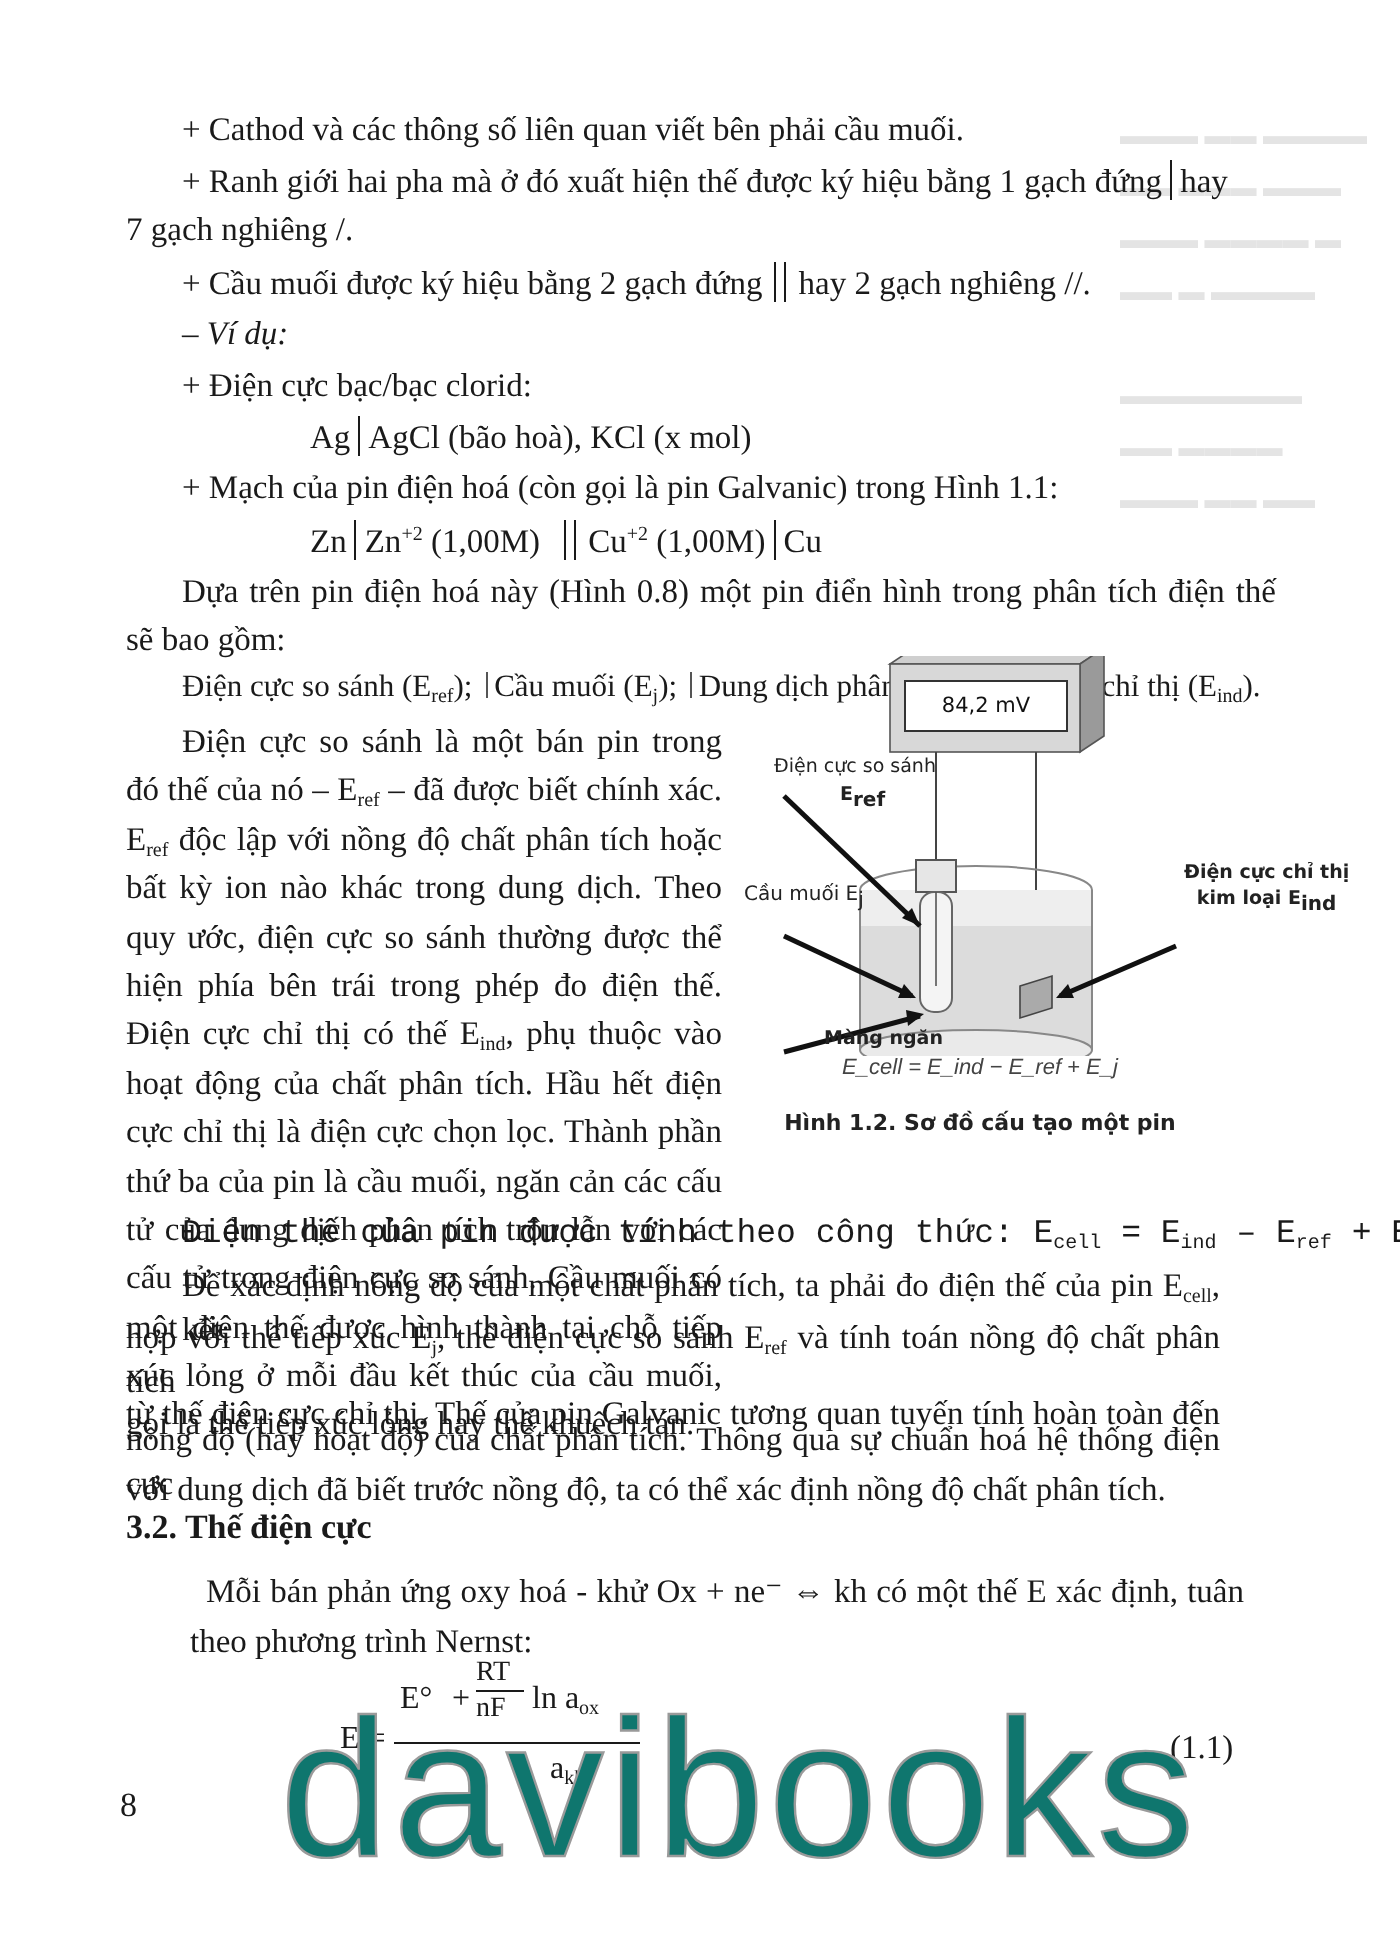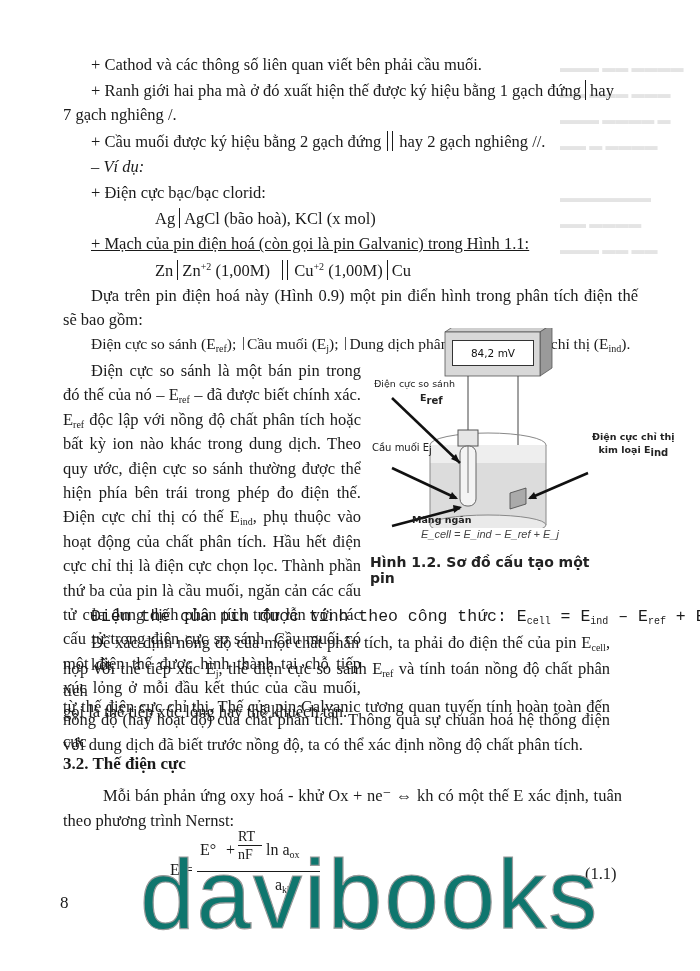--- a/index.html
+++ b/index.html
@@ -25,21 +25,21 @@
   sub { font-size: 10px; vertical-align: -3px; line-height: 0; }
   sup { font-size: 10px; vertical-align: 6px; line-height: 0; }
   .italic { font-style: italic; }
   .h3 { position: absolute; left: 63px; top: 739px; font-size: 17px; font-weight: bold; }
   .col { position: absolute; left: 63px; width: 298px; }
   .col .line { position: static; display: block; text-align: justify; text-align-last: justify; white-space: normal; height: 24.4px; line-height: 24.4px; }
   .col .line.last { text-align-last: left; }
   .figure { position: absolute; left: 370px; top: 328px; width: 240px; height: 270px; }
   .fig-label { position: absolute; font-family: "DejaVu Sans", sans-serif; font-size: 9.5px; color: #222; white-space: nowrap; }
   .fig-label.bold { font-weight: bold; padding-left: 32px; }
-  .fig-caption { position: absolute; left: 0; width: 240px; font-family: "DejaVu Sans", sans-serif; font-size: 14px; font-weight: bold; line-height: 16px; color: #222; }
+  .fig-caption { position: absolute; left: 0; width: 240px; text-align: center; font-family: "DejaVu Sans", sans-serif; font-size: 11px; font-weight: bold; line-height: 16px; color: #222; }
   .fig-eq { position: absolute; left: 0; width: 240px; top: 200px; text-align: center; font-family: Liberation Sans, sans-serif; font-style: italic; font-size: 11px; color: #444; }
   .meter { position: absolute; left: 83px; top: 8px; width: 70px; height: 28px; border: 1.5px solid #333; background: #fff; font-family: "DejaVu Sans", sans-serif; font-size: 10.5px; text-align: center; line-height: 28px; color: #111; }
   .watermark {
     position: absolute; left: 140px; top: 845px; font-family: "Liberation Sans", sans-serif;
     font-size: 98px; letter-spacing: 2px; color: #0f766e;
     -webkit-text-stroke: 1.2px #9a9a9a; line-height: 1;
   }
   .watermark-sub {
     position: absolute; left: 258px; top: 925px; font-family: "Liberation Sans", sans-serif;
     font-size: 32px; color: #ffffff; -webkit-text-stroke: 1px #8d8d8d; letter-spacing: 3px;
@@ -61,30 +61,30 @@
   </div>
   <div class="line lm" style="top:104px;">7 gạch nghiêng /.</div>
   <div class="line indent" style="top:131px;">
     <span>+ Cầu muối được ký hiệu bằng 2 gạch đứng</span><span style="margin-left:6px" class="dbar"></span><span class="dbar" style="margin-right:6px"></span><span>hay 2 gạch nghiêng //.</span>
   </div>
   <div class="line indent italic" style="top:156px;">– Ví dụ:</div>
   <div class="line indent" style="top:182px;">+ Điện cực bạc/bạc clorid:</div>
   <div class="line" style="left:155px;top:208px;">
     <span>Ag</span><span class="bar"></span><span>AgCl (bão hoà), KCl (x mol)</span>
   </div>
-  <div class="line indent" style="top:233px;text-decoration:underline;">+ Mạch của pin điện hoá (còn gọi là pin Galvanic) trong Hình 1.1:</div>
+  <div class="line indent" style="top:233px;">+ Mạch của pin điện hoá (còn gọi là pin Galvanic) trong Hình 1.1:</div>
   <div class="line" style="left:155px;top:260px;">
     <span>Zn</span><span class="bar"></span><span>Zn</span><sup>+2</sup>
     <span>(1,00M)</span>
     <span class="dbar" style="margin-left:8px"></span><span class="dbar" style="margin-right:6px"></span><span>Cu</span><sup>+2</sup>
     <span>(1,00M)</span><span class="bar"></span><span>Cu</span>
   </div>
 
   <div class="line indent" style="top:285px;width:547px;">
-      <span class="just" style="display:block;">Dựa trên pin điện hoá này (Hình 0.9) một pin điển hình trong phân tích điện thế</span>
+      <span class="just" style="display:block;">Dựa trên pin điện hoá này (Hình 0.8) một pin điển hình trong phân tích điện thế</span>
     </div>
   <div class="line lm" style="top:309px;">sẽ bao gồm:</div>
   <div class="line indent" style="top:333px;font-size:15.5px;">
     <span>Điện cực so sánh (E</span><sub>ref</sub><span>);</span>
     <span class="smallbar"></span><span>Cầu muối (E</span><sub>j</sub><span>);</span>
     <span class="smallbar"></span><span>Dung dịch phân tích;</span>
     <span class="smallbar"></span><span>Điện cực chỉ thị (E</span><sub>ind</sub><span>).</span>
   </div>
 
   <div class="col" style="top:359px;">
@@ -131,21 +131,21 @@
       <line x1="22" y1="70" x2="90" y2="135" stroke="#111" stroke-width="2.5"></line>
       <polygon points="90,135 81,131 86,126" fill="#111"></polygon>
       <line x1="22" y1="140" x2="86" y2="170" stroke="#111" stroke-width="2.5"></line>
       <polygon points="88,171 79,171 82,164" fill="#111"></polygon>
       <line x1="22" y1="198" x2="90" y2="180" stroke="#111" stroke-width="2.5"></line>
       <polygon points="92,179 84,185 83,177" fill="#111"></polygon>
       <line x1="218" y1="145" x2="160" y2="170" stroke="#111" stroke-width="2.5"></line>
       <polygon points="158,171 164,164 167,171" fill="#111"></polygon>
     </svg>
     <div class="meter" style="left:82px;top:12px;width:80px;height:24px;line-height:24px;">84,2 mV</div>
-    <div class="fig-label" style="left:4px;top:50px;"><span>Điện cực so sánh</span></div>
+    <div class="fig-label" style="left:17px;top:50px;"><span>Điện cực so sánh</span></div>
     <div class="fig-label bold" style="left:18px;top:64px;"><span>E</span><sub>ref</sub></div>
     <div class="fig-label" style="left:2px;top:114px;font-size:10px;"><span>Cầu muối E</span><sub>j</sub></div>
     <div class="fig-label bold" style="left:166px;top:102px;text-align:center;line-height:13px;margin-left:24px;">
       <div>Điện cực chỉ thị</div>
       <div><span>kim loại E</span><sub>ind</sub></div>
     </div>
     <div class="fig-label bold" style="left:10px;top:186px;">Màng ngăn</div>
     <div class="fig-eq">E_cell = E_ind − E_ref + E_j</div>
     <div class="fig-caption" style="top:226px;">
       <div>Hình 1.2. Sơ đồ cấu tạo một pin</div>
@@ -167,21 +167,21 @@
     </div>
   <div class="line lm" style="top:709px;width:547px;">
       <span class="just" style="display:block;">nồng độ (hay hoạt độ) của chất phân tích. Thông qua sự chuẩn hoá hệ thống điện cực</span>
     </div>
   <div class="line lm" style="top:734px;">với dung dịch đã biết trước nồng độ, ta có thể xác định nồng độ chất phân tích.</div>
 
   <div class="h3" style="top:754px;">3.2. Thế điện cực</div>
   <div class="line indent" style="top:785px;width:519px;margin-left:12px;">
       <span class="just" style="display:block;">Mỗi bán phản ứng oxy hoá - khử Ox + ne⁻ ⇔ kh có một thế E xác định, tuân</span>
     </div>
-  <div class="line lm" style="top:810px;">theo phương trình Nernst:</div>
+  <div class="line lm" style="top:810px;margin-left:32px;">theo phương trình Nernst:</div>
 
   <div style="position:absolute;left:170px;top:838px;width:200px;height:60px;font-size:16px;">
     <span style="position:absolute;left:30px;top:3px;">E°</span>
     <span style="position:absolute;left:56px;top:3px;">+</span>
     <span style="position:absolute;left:68px;top:-9px;font-size:14px;">RT</span>
     <span style="position:absolute;left:68px;top:7px;width:24px;height:1px;background:#1a1a1a;"></span>
     <span style="position:absolute;left:68px;top:9px;font-size:14px;">nF</span>
     <span style="position:absolute;left:96px;top:3px;"><span>ln a</span><sub>ox</sub></span>
     <span style="position:absolute;left:0px;top:23px;">E =</span>
     <span style="position:absolute;left:27px;top:33px;width:123px;height:1px;background:#1a1a1a;"></span>

